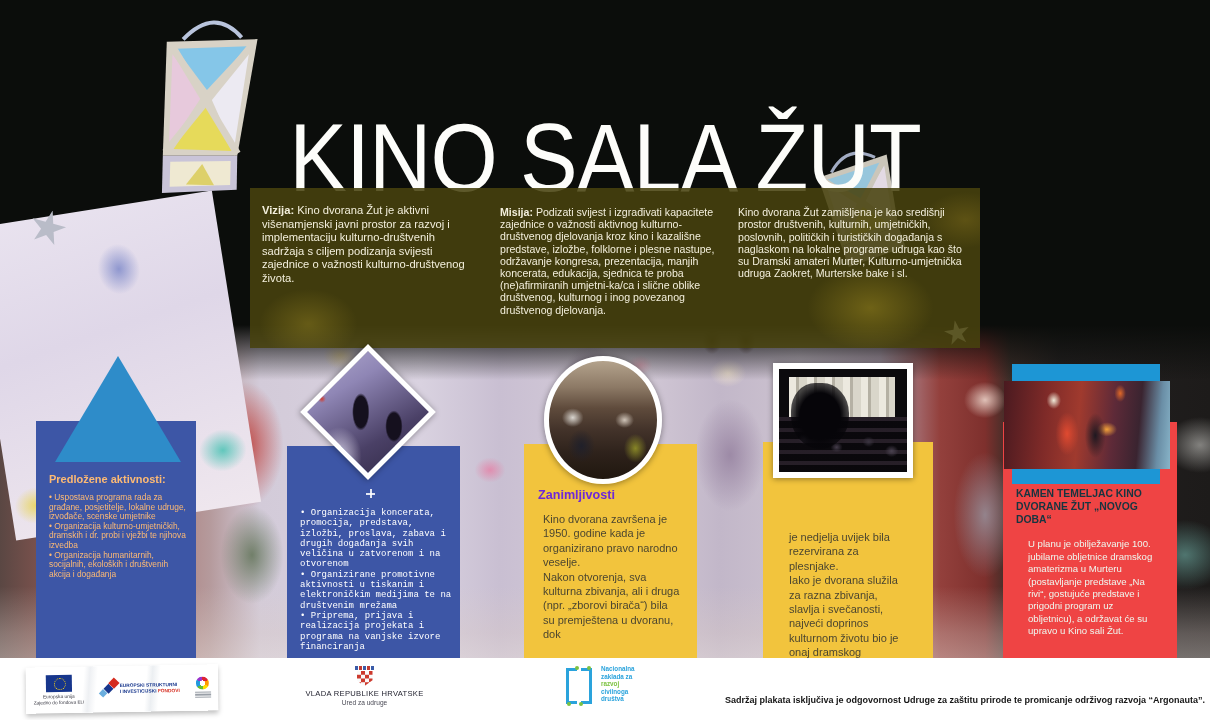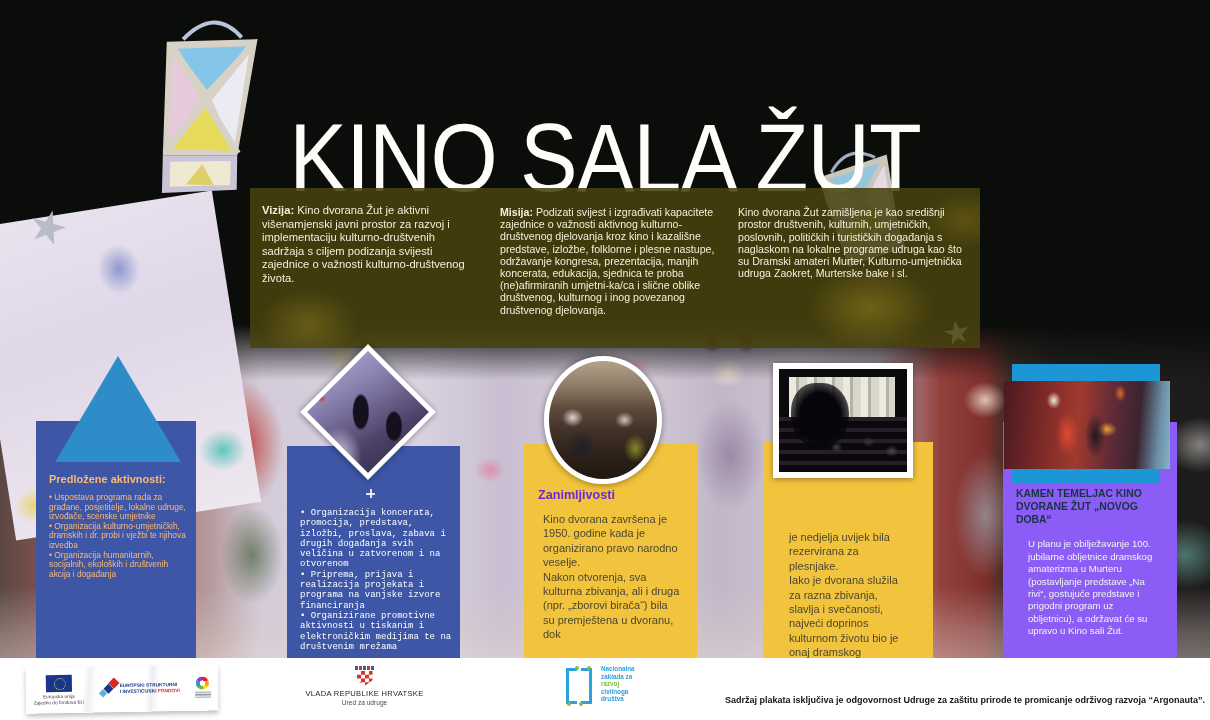--- a/index.html
+++ b/index.html
@@ -119,21 +119,21 @@
   .p2{left:287px;top:446px;width:173px;height:212px;background:#3d56a6;color:#fff;
       padding:62px 8px 0 13px;font-family:Liberation Mono, monospace;}
   .p2 .bullet{font-size:9px;line-height:10.3px;margin:0;}
   .p3{left:524px;top:444px;width:173px;height:214px;background:#f2c43d;
       padding:44px 10px 0 14px;}
   .p3 .head{font-size:12.6px;font-weight:bold;color:#6d28d9;margin:0 0 10px 0;}
   .p3 .body{font-size:11px;line-height:14.4px;color:#4c4630;margin:5px;white-space:pre-line;}
   .p4{left:763px;top:442px;width:170px;height:216px;background:#f2c43d;
       padding:76px 10px 0 14px;}
   .p4 .body{font-size:11px;line-height:14.4px;color:#4c4630;margin:12px;white-space:pre-line;}
-  .p5{left:1003px;top:422px;width:174px;height:236px;background:#8b5cf6;
+  .p5{left:1003px;top:422px;width:174px;height:236px;background:#ef4444;
       padding:66px 10px 0 13px;}
   .p5 .head{font-size:10.4px;line-height:12.8px;font-weight:bold;color:#163540;margin:0 0 9px 0;}
   .p5 .body{font-size:9.6px;line-height:12.4px;color:#eef7ef;margin:12px;}
 
   
   .footer{left:0;top:658px;width:1210px;height:62px;background:#fff;}
   .ribbon{position:absolute;left:26px;top:8px;width:192px;height:46px;transform:rotate(-1deg);
     background:linear-gradient(95deg,#fff 0 30%,#eef0f3 33%,#fff 37% 62%,#eceff2 65%,#fff 69%);
     box-shadow:0 3px 5px rgba(0,0,0,.25);display:flex;align-items:center;justify-content:space-around;}
   .eu-group{text-align:center;}
@@ -223,22 +223,22 @@
 
   <div class="abs panel p1">
     <p class="head">Predložene aktivnosti:</p>
     <p class="bullet">• Uspostava programa rada za građane, posjetitelje, lokalne udruge, izvođače, scenske umjetnike</p>
     <p class="bullet">• Organizacija kulturno-umjetničkih, dramskih i dr. probi i vježbi te njihova izvedba</p>
     <p class="bullet">• Organizacija humanitarnih, socijalnih, ekoloških i društvenih akcija i događanja</p>
   </div>
 
   <div class="abs panel p2">
     <p class="bullet">• Organizacija koncerata, promocija, predstava, izložbi, proslava, zabava i drugih događanja svih veličina u zatvorenom i na otvorenom</p>
+    <p class="bullet">• Organizirane promotivne aktivnosti u tiskanim i elektroničkim medijima te na društvenim mrežama</p>
     <p class="bullet">• Priprema, prijava i realizacija projekata i programa na vanjske izvore financiranja</p>
-    <p class="bullet">• Organizirane promotivne aktivnosti u tiskanim i elektroničkim medijima te na društvenim mrežama</p>
   </div>
 
   <div class="abs panel p3">
     <p class="head">Zanimljivosti</p>
     <p class="body">Kino dvorana završena je 1950. godine kada je organizirano pravo narodno veselje.
 Nakon otvorenja, sva kulturna zbivanja, ali i druga (npr. „zborovi birača“) bila su premještena u dvoranu, dok</p>
   </div>
 
   <div class="abs panel p4">
     <p class="body">je nedjelja uvijek bila rezervirana za plesnjake.

